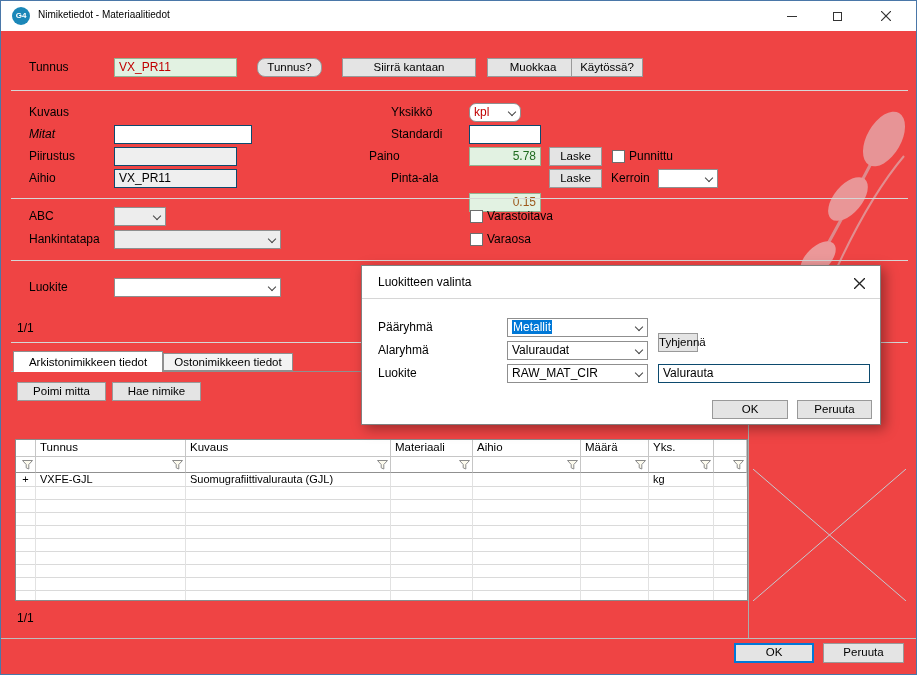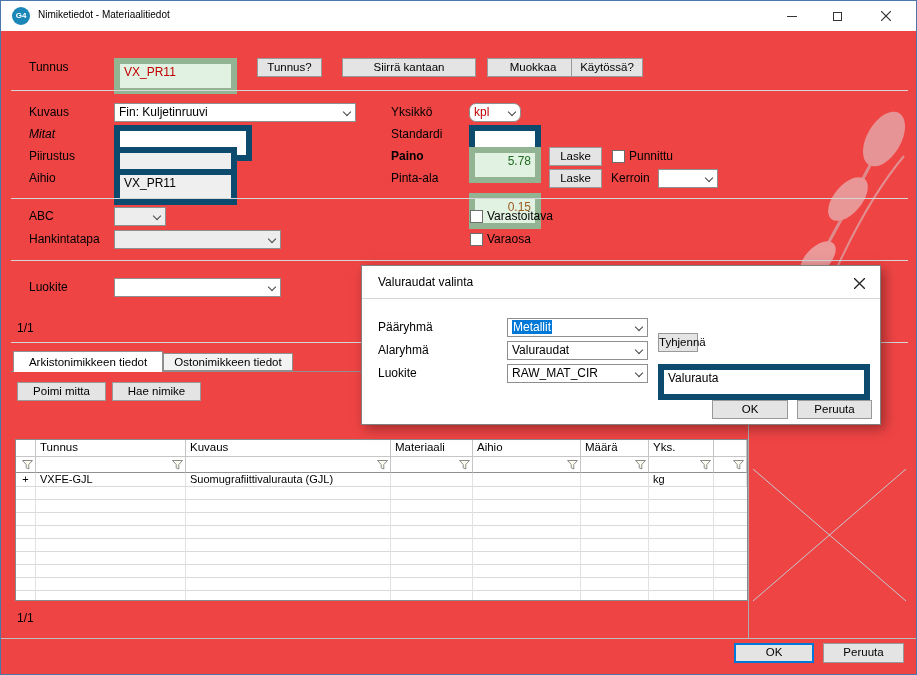--- a/index.html
+++ b/index.html
@@ -10,21 +10,21 @@
   
   .titlebar { position:absolute; left:0; top:0; width:100%; height:30px; background:#fff; }
   .app-icon { position:absolute; left:11px; top:6px; width:18px; height:18px; border-radius:50%; background:#1b87b8; color:#fff; font-size:8px; font-weight:bold; text-align:center; line-height:18px; }
   .title-text { position:absolute; left:37px; top:8px; font-size:10px; color:#000; white-space:nowrap; }
   .win-btn { position:absolute; top:0; width:42px; height:30px; display:flex; align-items:center; justify-content:center; }
   .glyph-min { width:10px; height:1px; background:#333; }
   .glyph-max { width:9px; height:9px; border:1px solid #333; }
 
   
   .lbl { position:absolute; height:19px; line-height:19px; font-size:12px; color:#000; white-space:nowrap; }
-  .fld { position:absolute; height:36px; border:6px solid #0c4a6e; background:#fff; font-size:12px; line-height:17px; padding:0 4px; white-space:nowrap; overflow:hidden; }
+  .fld { position:absolute; height:19px; border:1px solid #0c4a6e; background:#fff; font-size:12px; line-height:17px; padding:0 4px; white-space:nowrap; overflow:hidden; }
   .fld.gray { background:#efefef; }
   .fld.green { background:#e2f2e2; border-color:#93b493; }
   .red-text { color:#c00000; }
   .green-text { color:#1f6b1f; }
   .orange-text { color:#9c5a1d;margin-top:24px; }
   .right { text-align:right; }
   .combo { position:absolute; height:19px; border:1px solid #8f8f8f; background:#fff; font-size:12px; line-height:17px; padding:0 16px 0 4px; white-space:nowrap; overflow:hidden; }
   .combo.gray { background:#ededed; }
   .chev { position:absolute; right:5px; top:5px; width:6px; height:6px; border-right:1px solid #444; border-bottom:1px solid #444; transform:rotate(45deg); }
   .btn { position:absolute; height:19px; background:#e4e4e4; border:1px solid #999; font-size:11.5px; text-align:center; line-height:16px; color:#000; white-space:nowrap; }
@@ -96,46 +96,42 @@
     <div class="win-btn" style="left:862px;width:45px;">
       <svg width="10" height="10" viewBox="0 0 10 10">
           <line x1="0" y1="0" x2="10" y2="10" stroke="#333" stroke-width="1.2"></line>
           <line x1="0" y1="10" x2="10" y2="0" stroke="#333" stroke-width="1.2"></line>
         </svg>
     </div>
   </div>
 
   <div class="lbl" style="left:28px;top:57px;">Tunnus</div>
   <div class="fld green red-text" style="left:113px;top:57px;width:123px;">VX_PR11</div>
-  <div class="btn" style="left:256px;top:57px;width:65px;">Tunnus?</div>
+  <div class="btn" style="left:256px;top:57px;width:65px;border-radius:8px;">Tunnus?</div>
   <div class="btn" style="left:341px;top:57px;width:134px;">Siirrä kantaan</div>
   <div class="btn" style="left:486px;top:57px;width:92px;">Muokkaa</div>
   <div class="btn" style="left:570px;top:57px;width:72px;">Käytössä?</div>
 
   <div class="sep" style="top:89px;"></div>
 
   <div class="lbl" style="left:28px;top:102px;">Kuvaus</div>
-  <div class="combo" style="left:113px;top:102px;width:242px;">
-    <span>Fin: Kuljetinruuvi</span>
-    <span class="chev"></span>
-  </div>
   <div class="lbl" style="left:390px;top:102px;">Yksikkö</div>
   <div class="combo" style="left:468px;top:102px;width:52px;border-radius:7px;">
     <span class="red-text">kpl</span>
     <span class="chev"></span>
   </div>
 
   <div class="lbl" style="left:28px;top:124px;font-style:italic;">Mitat</div>
   <div class="fld" style="left:113px;top:124px;width:138px;"></div>
   <div class="lbl" style="left:390px;top:124px;">Standardi</div>
   <div class="fld" style="left:468px;top:124px;width:72px;"></div>
 
   <div class="lbl" style="left:28px;top:146px;">Piirustus</div>
   <div class="fld gray" style="left:113px;top:146px;width:123px;"></div>
-  <div class="lbl" style="left:390px;top:146px;font-weight:bold;">Paino</div>
+  <div class="lbl" style="left:368px;top:146px;">Paino</div>
   <div class="fld green green-text right" style="left:468px;top:146px;width:72px;">5.78</div>
   <div class="btn" style="left:548px;top:146px;width:53px;">Laske</div>
   <span class="checkbox" style="left:611px;top:149px;"></span>
   <div class="lbl" style="left:628px;top:146px;">Punnittu</div>
 
   <div class="lbl" style="left:28px;top:168px;">Aihio</div>
   <div class="fld gray" style="left:113px;top:168px;width:123px;">VX_PR11</div>
   <div class="lbl" style="left:390px;top:168px;">Pinta-ala</div>
   <div class="fld green orange-text right" style="left:468px;top:168px;width:72px;">0.15</div>
   <div class="btn" style="left:548px;top:168px;width:53px;">Laske</div>
@@ -253,21 +249,21 @@
     </div>
   </div>
 
   <div class="pager" style="left:16px;top:610px;">1/1</div>
 
   <div class="footline"></div>
   <div class="btn default" style="left:733px;top:642px;width:80px;height:20px;">OK</div>
   <div class="btn" style="left:822px;top:642px;width:81px;height:20px;">Peruuta</div>
 
   <div class="dialog">
-    <div class="dlg-title">Valuraudat valinta</div>
+    <div class="dlg-title">Luokitteen valinta</div>
     <div class="dlg-close">
       <svg width="11" height="11" viewBox="0 0 11 11">
           <line x1="0" y1="0" x2="11" y2="11" stroke="#222" stroke-width="1.3"></line>
           <line x1="0" y1="11" x2="11" y2="0" stroke="#222" stroke-width="1.3"></line>
         </svg>
     </div>
     <div class="dlg-sep"></div>
 
     <div class="lbl" style="left:16px;top:52px;">Pääryhmä</div>
     <div class="combo" style="left:145px;top:52px;width:141px;">

